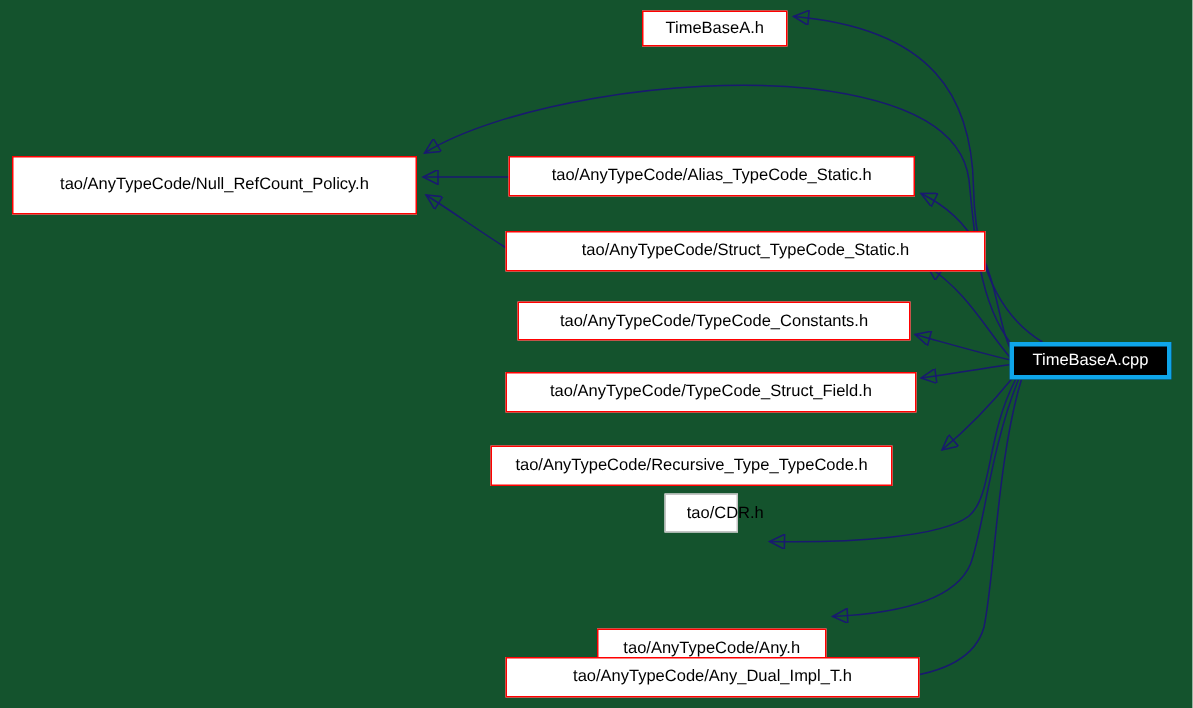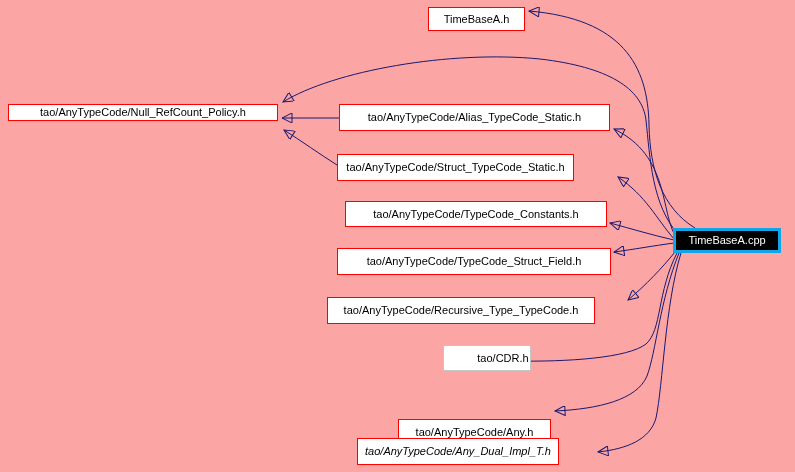--- a/index.html
+++ b/index.html
@@ -4,21 +4,21 @@
 <style>
   html, body {
     margin: 0;
     padding: 0;
     background: #ffffff;
   }
   .canvas {
     position: relative;
     width: 795px;
     height: 472px;
-    background: #fca5a5;
+    background: #14532d;
     font-family: "Liberation Sans", "DejaVu Sans", sans-serif;
     overflow: hidden;
   }
   .edges {
     position: absolute;
     left: 0;
     top: 0;
     width: 795px;
     height: 472px;
   }
@@ -71,33 +71,33 @@
     <path d="M 674 240 C 652 235, 632 229, 610 223" marker-end="url(#arrow)"></path>
     <path d="M 674 243 C 652 246, 636 249, 614 252" marker-end="url(#arrow)"></path>
     <path d="M 675 252 C 662 268, 646 285, 628 300" marker-end="url(#arrow)"></path>
     <path d="M 677 253 C 657 292, 662 330, 646 344 C 628 358, 568 362, 513 361" marker-end="url(#arrow)"></path>
     <path d="M 679 253 C 660 300, 656 352, 647 376 C 637 400, 598 409, 555 411" marker-end="url(#arrow)"></path>
     <path d="M 681 253 C 665 305, 663 385, 656 418 C 650 440, 626 449, 598 452" marker-end="url(#arrow)"></path>
   </svg>
 
   <div class="node" style="left:428px; top:7px; width:97px; height:24px;">TimeBaseA.h</div>
 
-  <div class="node" style="left:8px; top:104px; width:270px; height:17px;">tao/AnyTypeCode/Null_RefCount_Policy.h</div>
+  <div class="node" style="left:8px; top:104px; width:270px; height:39px;">tao/AnyTypeCode/Null_RefCount_Policy.h</div>
 
   <div class="node" style="left:339px; top:104px; width:271px; height:27px;">tao/AnyTypeCode/Alias_TypeCode_Static.h</div>
 
-  <div class="node" style="left:337px; top:154px; width:237px; height:27px;">tao/AnyTypeCode/Struct_TypeCode_Static.h</div>
+  <div class="node" style="left:337px; top:154px; width:320px; height:27px;">tao/AnyTypeCode/Struct_TypeCode_Static.h</div>
 
   <div class="node" style="left:345px; top:201px; width:262px; height:26px;">tao/AnyTypeCode/TypeCode_Constants.h</div>
 
   <div class="node" style="left:337px; top:248px; width:274px; height:27px;">tao/AnyTypeCode/TypeCode_Struct_Field.h</div>
 
   <div class="node" style="left:327px; top:297px; width:268px; height:27px;">tao/AnyTypeCode/Recursive_Type_TypeCode.h</div>
 
-  <div class="node muted" style="left:443px; top:345px; width:88px; height:26px;padding-left:32px;">tao/CDR.h</div>
+  <div class="node muted" style="left:443px; top:329px; width:49px; height:26px;padding-left:32px;">tao/CDR.h</div>
 
   <div class="node" style="left:398px; top:394px; width:153px; height:27px;margin-top:25px;">tao/AnyTypeCode/Any.h</div>
 
-  <div class="node" style="left:357px; top:438px; width:202px; height:27px;font-style:italic;">tao/AnyTypeCode/Any_Dual_Impl_T.h</div>
+  <div class="node" style="left:337px; top:438px; width:276px; height:27px;">tao/AnyTypeCode/Any_Dual_Impl_T.h</div>
 
   <div class="node focus" style="left:673px; top:228px; width:108px; height:25px;">TimeBaseA.cpp</div>
 
 </div>
 
 </body></html>

